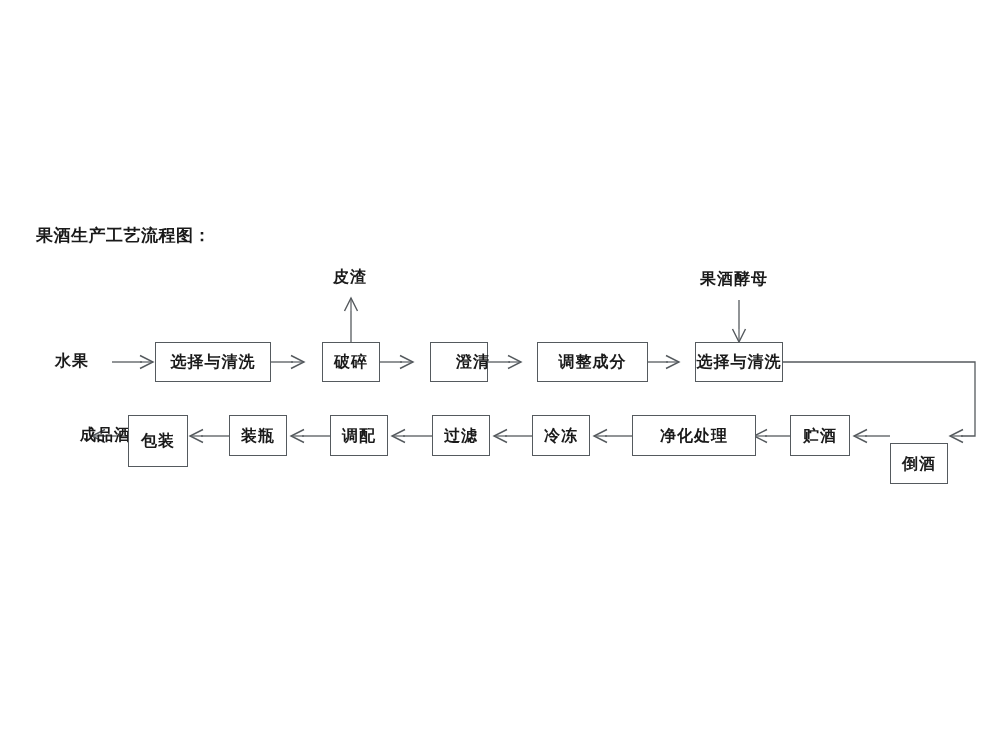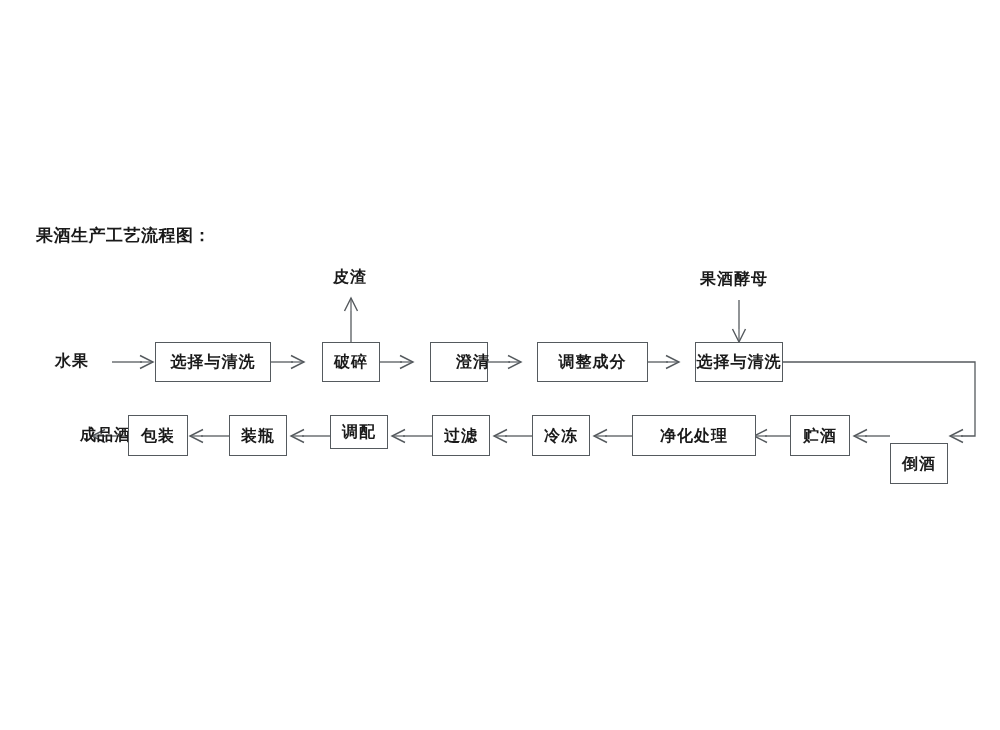--- a/index.html
+++ b/index.html
@@ -154,19 +154,19 @@
   <div class="node" style="left:890px; top:415px; width:58px; height:41px;margin-top:28px;">倒酒</div>
 
   <div class="node" style="left:790px; top:415px; width:60px; height:41px;">贮酒</div>
 
   <div class="node" style="left:632px; top:415px; width:124px; height:41px;">净化处理</div>
 
   <div class="node" style="left:532px; top:415px; width:58px; height:41px;">冷冻</div>
 
   <div class="node" style="left:432px; top:415px; width:58px; height:41px;">过滤</div>
 
-  <div class="node" style="left:330px; top:415px; width:58px; height:34px;">调配</div>
+  <div class="node" style="left:330px; top:415px; width:58px; height:41px;">调配</div>
 
   <div class="node" style="left:229px; top:415px; width:58px; height:41px;">装瓶</div>
 
-  <div class="node" style="left:128px; top:415px; width:60px; height:41px;">包装</div>
+  <div class="node" style="left:128px; top:415px; width:60px; height:52px;">包装</div>
 
 </div>
 
 </body></html>

